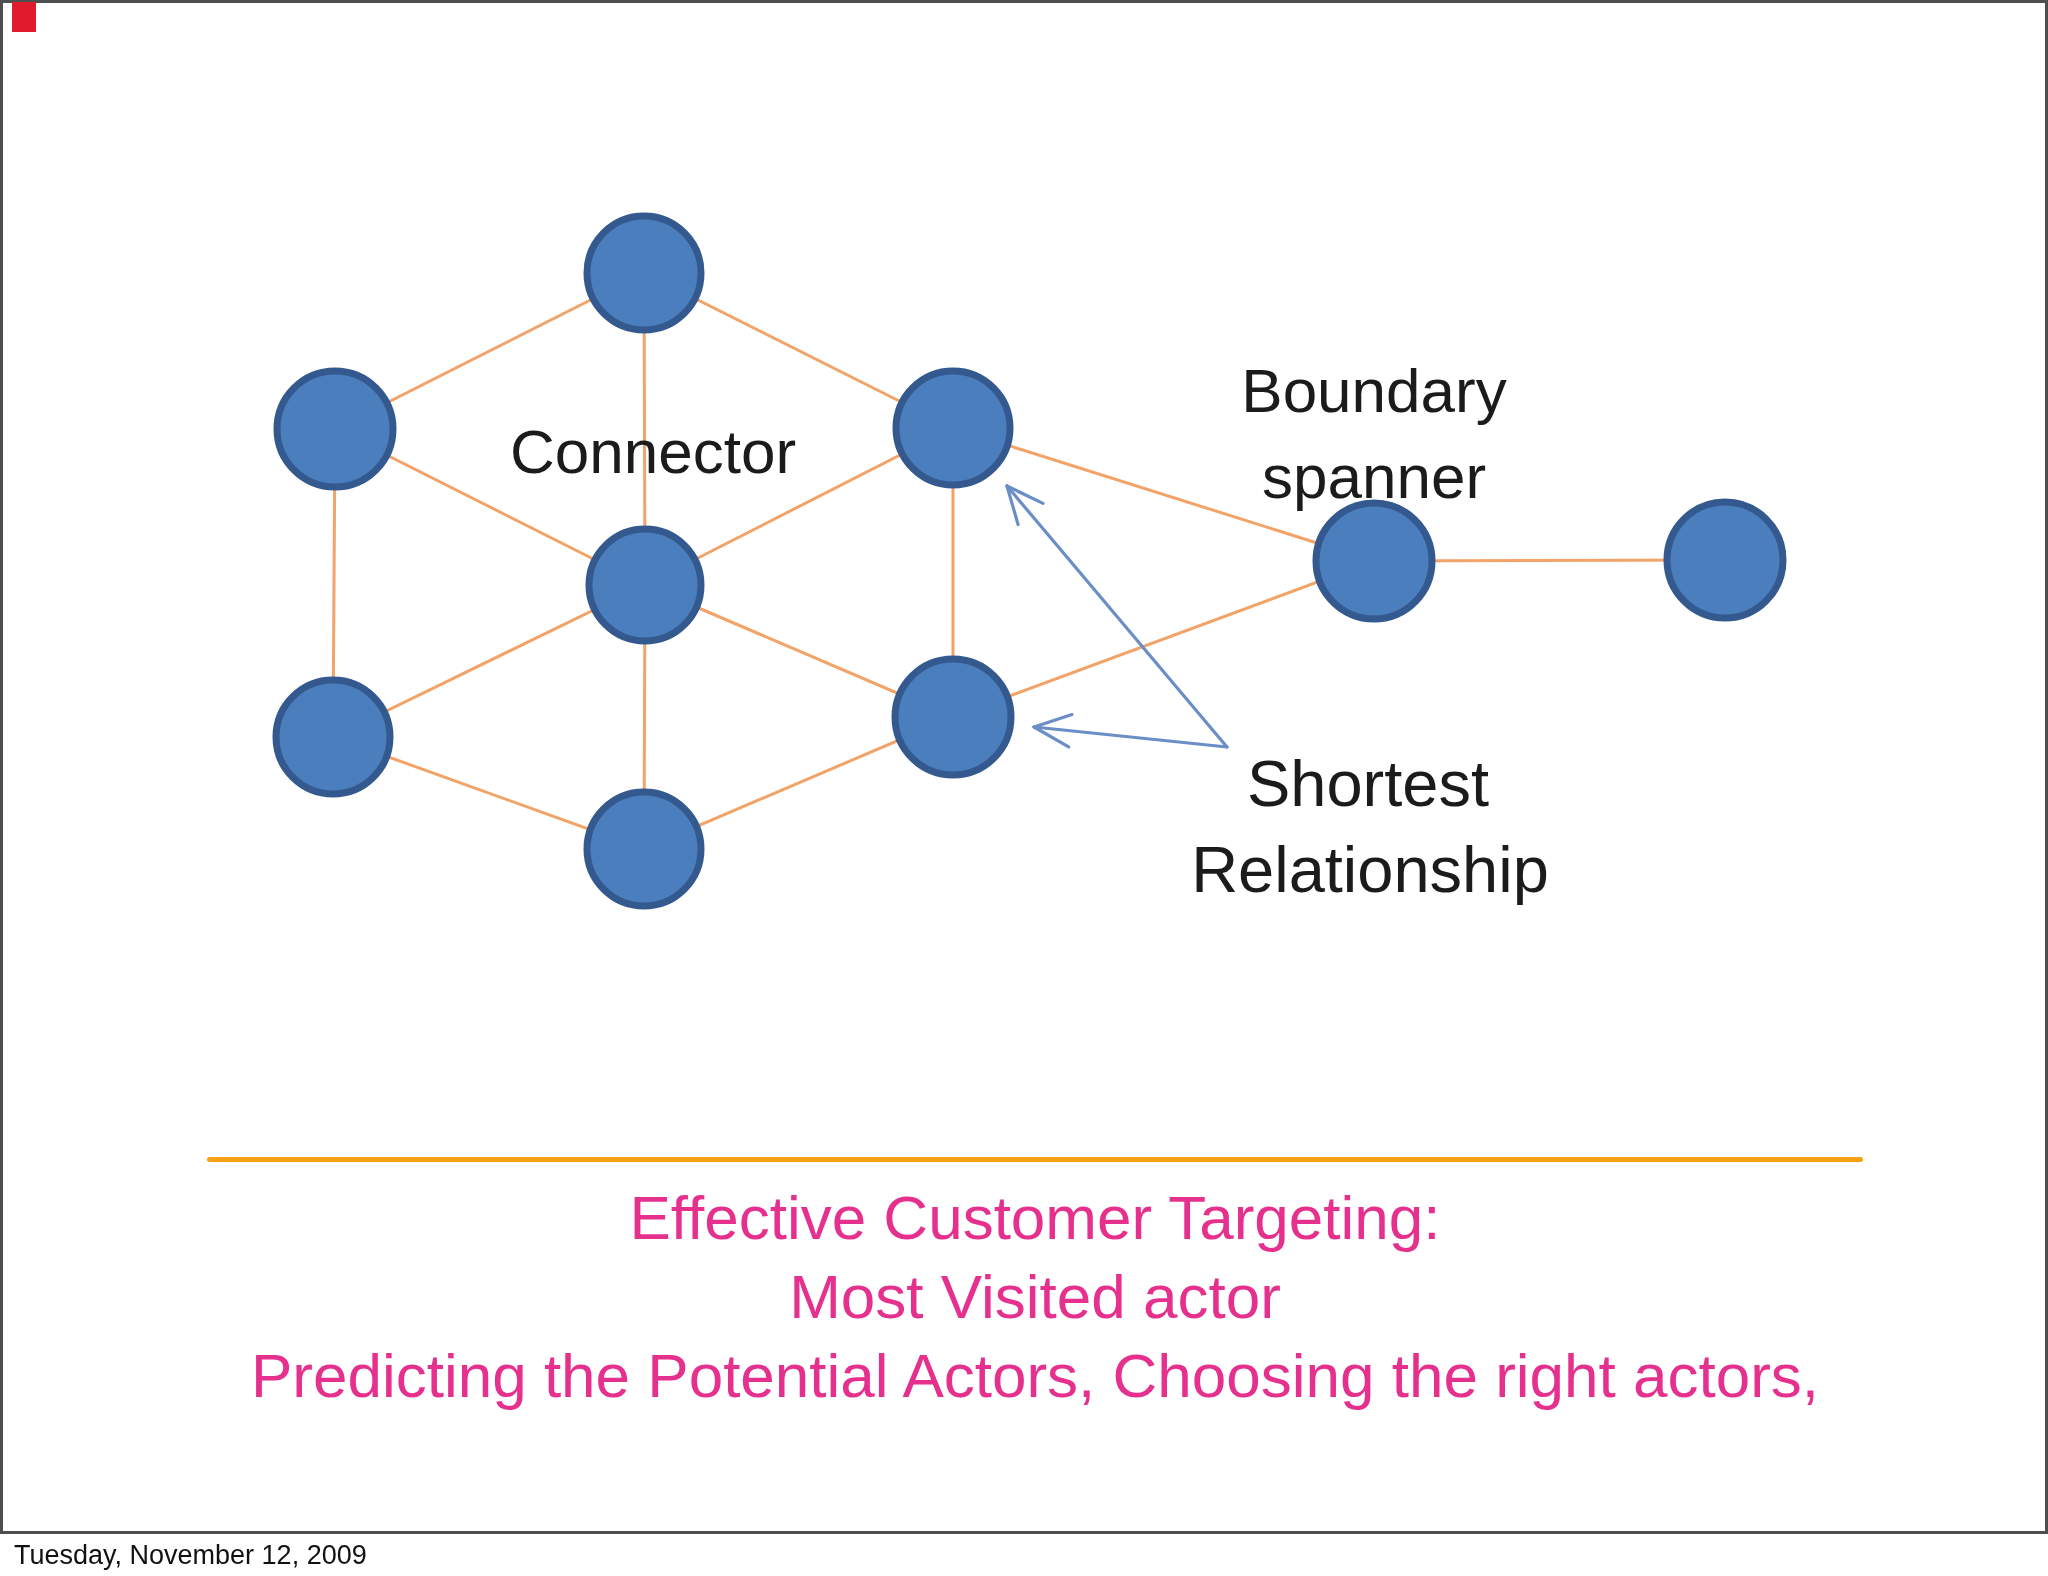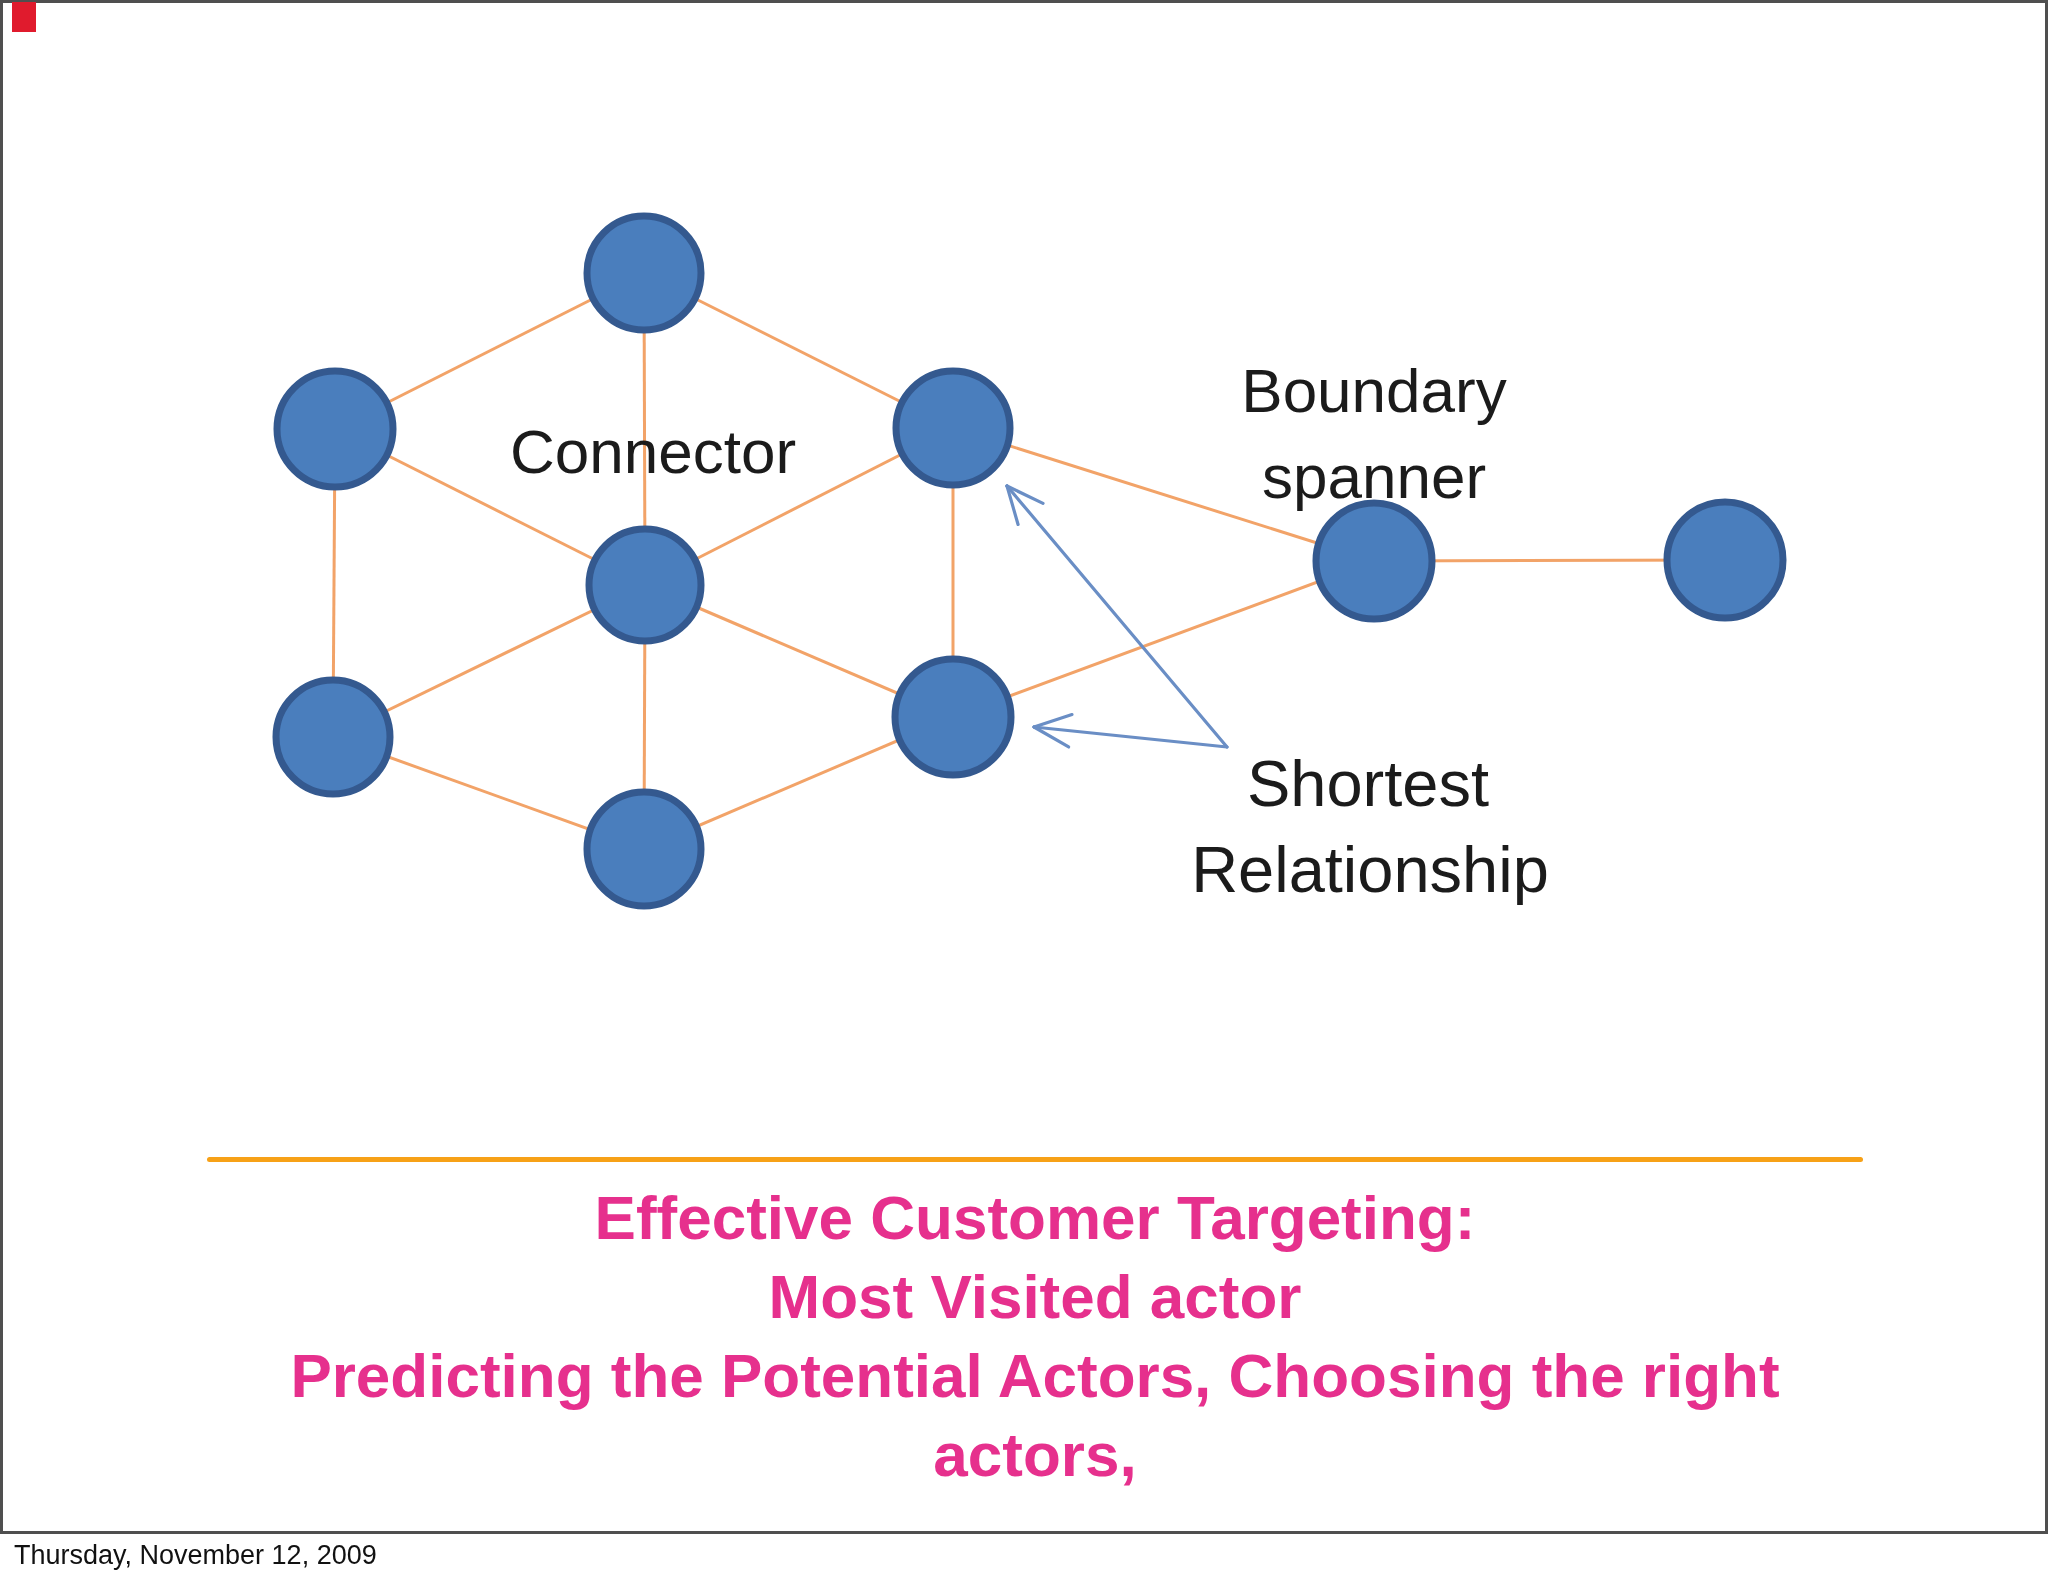--- a/index.html
+++ b/index.html
@@ -25,21 +25,21 @@
     font-family:"Liberation Sans", sans-serif;
     text-anchor:middle;
   }
   .divider{
     position:absolute;left:207px;top:1157px;width:1656px;height:5px;
     background:var(--divider-color,#f7a117);border-radius:3px;
   }
   .title-block{
     position:absolute;left:207px;top:1178px;width:1656px;
     text-align:center;color:var(--title-color,#e6308d);
-    font-size:62px;line-height:79px;font-weight:700;
+    font-size:62px;line-height:79px;font-weight:400;
     letter-spacing:0px;
   }
   .date-caption{
     position:absolute;left:14px;top:1540px;
     font-size:27px;color:#111111;
   }
 </style>
 </head>
 <body>
 
@@ -87,15 +87,15 @@
     </svg>
 
   <div class="divider"></div>
 
   <div class="title-block">
     <div>Effective Customer Targeting:</div>
     <div>Most Visited actor</div>
     <div>Predicting the Potential Actors, Choosing the right actors,</div>
   </div>
 
-  <div class="date-caption">Thursday, November 12, 2009</div>
+  <div class="date-caption">Tuesday, November 12, 2009</div>
 
 </div>
 
 </body></html>

